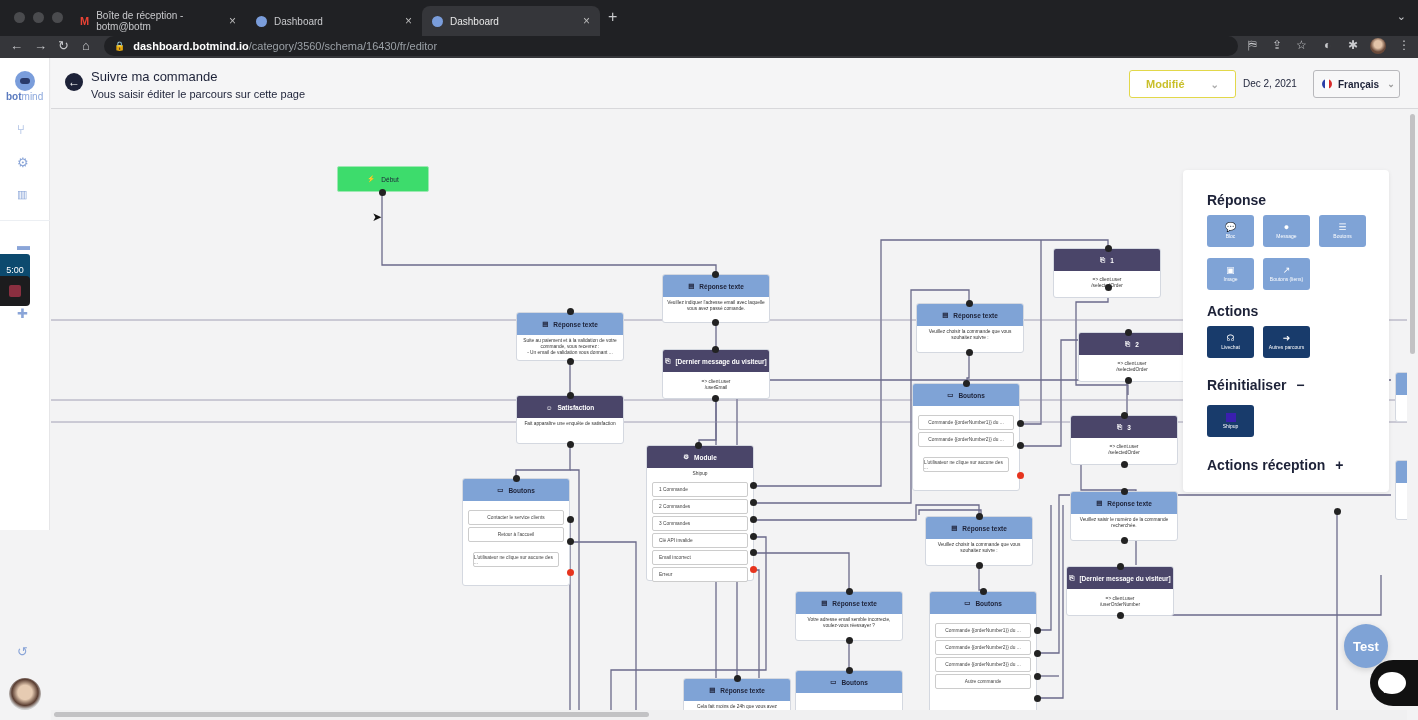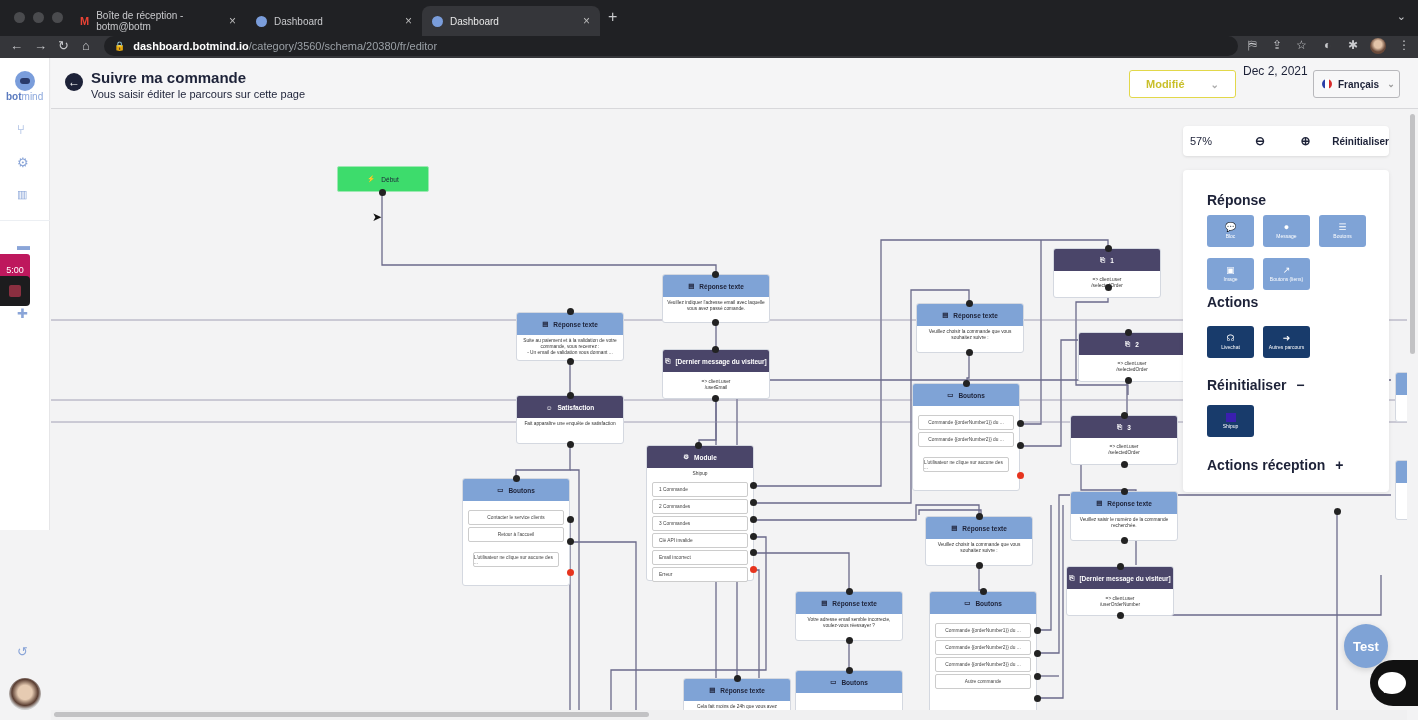--- a/index.html
+++ b/index.html
@@ -22,31 +22,31 @@
 #omnibox .path{color:#9aa0a6}
 .omni-right{position:absolute;top:2px;color:#c8c9cc;font-size:12px}
 .avatar-chrome{position:absolute;left:1370px;top:38px;width:16px;height:16px;border-radius:50%;background:radial-gradient(circle at 50% 40%,#e2c3a8 30%,#6a4a3a 60%)}
 #sidebar{position:absolute;left:0;top:58px;width:50px;height:472px;background:#fff;border-right:1px solid #e6e6e8}
 .logo-circle{position:absolute;left:15px;top:13px;width:20px;height:20px;border-radius:50%;background:#7a9ddb}
 .logo-circle:after{content:"";position:absolute;left:5px;top:7px;width:10px;height:6px;border-radius:3px;background:#2a3a6a}
 .logo-text{position:absolute;left:6px;top:33px;font-size:10px;font-weight:bold;color:#5b7bbf}
 .logo-text span{font-weight:normal;color:#8ba7dc}
 .side-icon{position:absolute;left:17px;color:#8aa5d8;font-size:13px}
 .side-sep{position:absolute;left:0;top:162px;width:50px;height:1px;background:#eceff3}
-#rec-time{position:absolute;left:0;top:254px;width:30px;height:32px;background:#be185d;color:#fff;font-size:9px;display:flex;align-items:center;justify-content:center;border-radius:0 3px 3px 0}
+#rec-time{position:absolute;left:0;top:254px;width:30px;height:32px;background:#0c4a6e;color:#fff;font-size:9px;display:flex;align-items:center;justify-content:center;border-radius:0 3px 3px 0}
 #rec-stop{position:absolute;left:0;top:276px;width:30px;height:30px;background:#1c1c1e;border-radius:0 4px 4px 0}
 #rec-stop:after{content:"";position:absolute;left:9px;top:9px;width:12px;height:12px;background:#8a2f40;border-radius:2px}
 .user-av{position:absolute;left:9px;top:680px;width:32px;height:32px;border-radius:50%;background:radial-gradient(circle at 50% 45%,#e6cbb2 30%,#5a3e32 55%,#cfcfcf 70%)}
 #header{position:absolute;left:51px;top:58px;width:1367px;height:51px;background:#f5f5f6;border-bottom:1px solid #d8d8db}
 #back-btn{position:absolute;left:14px;top:15px;width:18px;height:18px;border-radius:50%;background:#1d2238;color:#fff;font-size:12px;display:flex;align-items:center;justify-content:center}
-#page-title{position:absolute;left:40px;top:11px;font-size:15px;font-weight:bold;color:#1d2238}
+#page-title{position:absolute;left:40px;top:11px;font-size:13px;font-weight:normal;color:#1d2238}
 #page-sub{position:absolute;left:40px;top:30px;font-size:11px;color:#1d2238}
 #status-select{position:absolute;left:1078px;top:12px;width:107px;height:28px;border:1px solid #e2d84a;border-radius:3px;background:#fff;display:flex;align-items:center;padding-left:16px;font-size:11px;font-weight:bold;color:#c9bf2a}
 #status-select .chev{position:absolute;right:16px;color:#aaa;font-size:10px}
-#date-label{position:absolute;left:1192px;top:6px;font-size:12px;color:#1d2238}
+#date-label{position:absolute;left:1192px;top:20px;font-size:10px;color:#1d2238}
 #lang-select{position:absolute;left:1262px;top:12px;width:87px;height:28px;border:1px solid #b8b8bc;border-radius:3px;background:#f7f7f8;display:flex;align-items:center;padding-left:8px;gap:6px;font-size:10px;font-weight:bold;color:#1d2238}
 .flag{width:10px;height:10px;border-radius:50%;background:linear-gradient(90deg,#2a3fa8 33%,#fff 33%,#fff 66%,#d72b2b 66%)}
 #lang-select .chev{color:#999;font-size:9px;margin-left:2px}
 #canvas{position:absolute;left:51px;top:110px;width:1356px;height:600px;overflow:hidden;background:#f3f3f4}
 #wires{position:absolute;left:0;top:0;width:1356px;height:600px}
 .node{position:absolute;background:#fff;border:1px solid #d4d8e0;border-radius:3px;font-size:5px;color:#333}
 .nh{height:22px;display:flex;align-items:center;justify-content:center;gap:5px;font-size:6.5px;font-weight:bold;color:#1d2238;border-radius:2px 2px 0 0}
 .nh.light{background:#7fa3d6}
 .nh.dark{background:#4a4569;color:#fff}
 .nb{padding:3px 4px;text-align:center;line-height:6px;font-size:4.8px;color:#333}
@@ -102,21 +102,21 @@
   <div class="newtab">+</div>
   <div class="tabchev">⌄</div>
 </div>
 <div id="chrome-bar">
   <span class="navbtn" style="left:10px">←</span>
   <span class="navbtn" style="left:34px">→</span>
   <span class="navbtn" style="left:58px">↻</span>
   <span class="navbtn" style="left:82px">⌂</span>
   <div id="omnibox">
     <span class="lock">🔒</span>
-    <span><span class="host">dashboard.botmind.io</span><span class="path">/category/3560/schema/20380/fr/editor</span></span>
+    <span><span class="host">dashboard.botmind.io</span><span class="path">/category/3560/schema/16430/fr/editor</span></span>
   </div>
   <span class="omni-right" style="left:1248px">⛿</span>
   <span class="omni-right" style="left:1272px">⇪</span>
   <span class="omni-right" style="left:1296px">☆</span>
   <span class="omni-right" style="left:1324px">◐</span>
   <span class="omni-right" style="left:1348px">✱</span>
   <span class="omni-right" style="left:1398px">⋮</span>
 </div>
 <div class="avatar-chrome"></div>
 
@@ -405,26 +405,20 @@
   <div class="port" style="left:983px;top:517px"></div>
   <div class="port" style="left:983px;top:540px"></div>
   <div class="port" style="left:983px;top:563px"></div>
   <div class="port" style="left:983px;top:585px"></div>
   <div class="port" style="left:795px;top:478px"></div>
   <div class="port" style="left:795px;top:527px"></div>
   <div class="port" style="left:795px;top:557px"></div>
   <div class="port" style="left:683px;top:565px"></div>
   <div class="port" style="left:1283px;top:398px"></div>
 
-  <div id="zoom-bar">
-    <span class="pct">57%</span>
-    <span class="zi">⊖</span>
-    <span class="zi">⊕</span>
-    <span class="reset">Réinitialiser</span>
-  </div>
 
   <div id="palette">
     <div class="pal-h" style="top:22px">Réponse</div>
     <div class="pal-btn light" style="left:24px;top:45px">
         <span class="ic">💬</span>
         <span>Bloc</span>
       </div>
     <div class="pal-btn light" style="left:80px;top:45px">
         <span class="ic">●</span>
         <span>Message</span>
@@ -435,21 +429,21 @@
       </div>
     <div class="pal-btn light" style="left:24px;top:88px">
         <span class="ic">▣</span>
         <span>Image</span>
       </div>
     <div class="pal-btn light" style="left:80px;top:88px">
         <span class="ic">↗</span>
         <span>Boutons (liens)</span>
       </div>
 
-    <div class="pal-h" style="top:124px">Actions</div>
+    <div class="pal-h" style="top:133px">Actions</div>
     <div class="pal-btn dark" style="left:24px;top:156px">
         <span class="ic">☊</span>
         <span>Livechat</span>
       </div>
     <div class="pal-btn dark" style="left:80px;top:156px">
         <span class="ic">➜</span>
         <span>Autres parcours</span>
       </div>
 
     <div class="pal-h" style="top:207px"><span>Réinitialiser</span> <span style="margin-left:6px">−</span></div>

